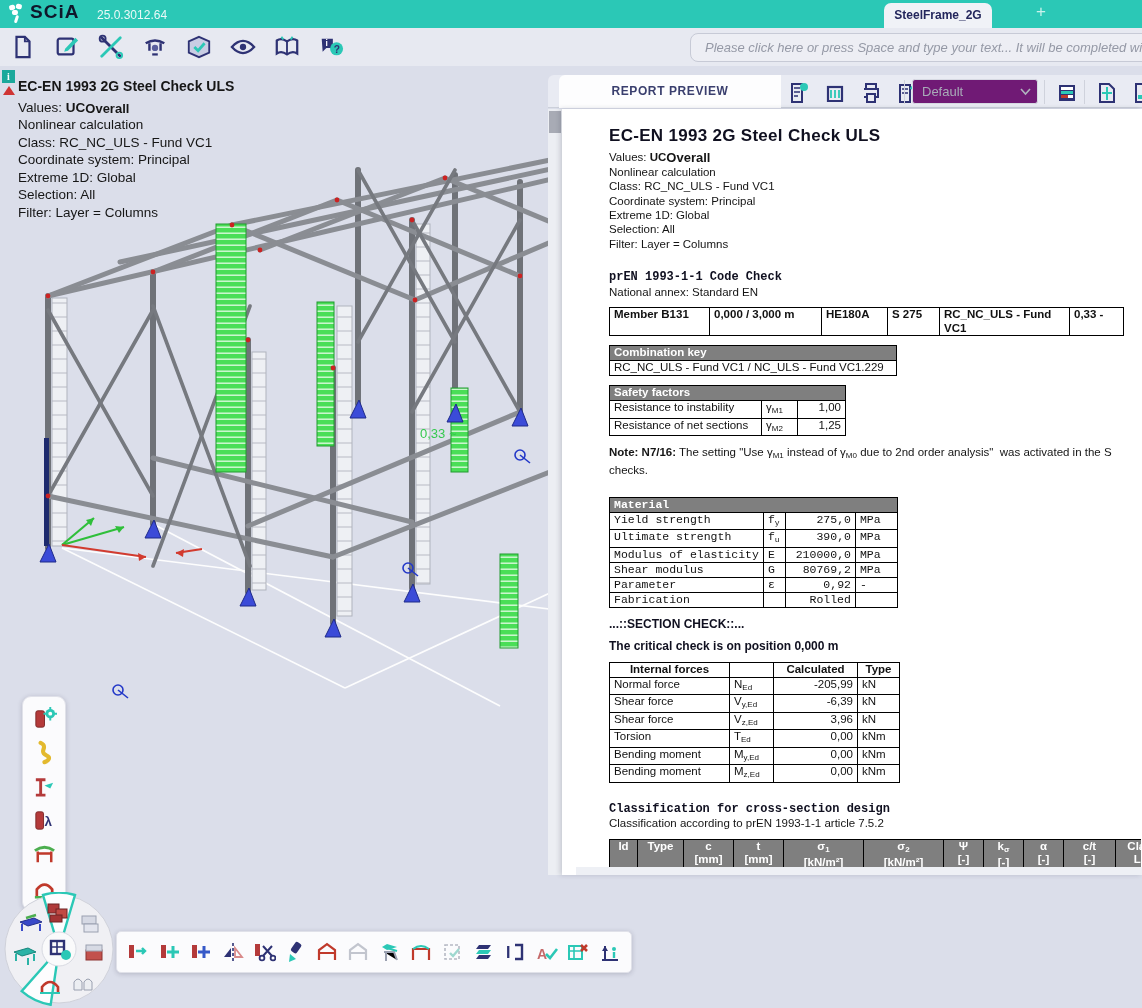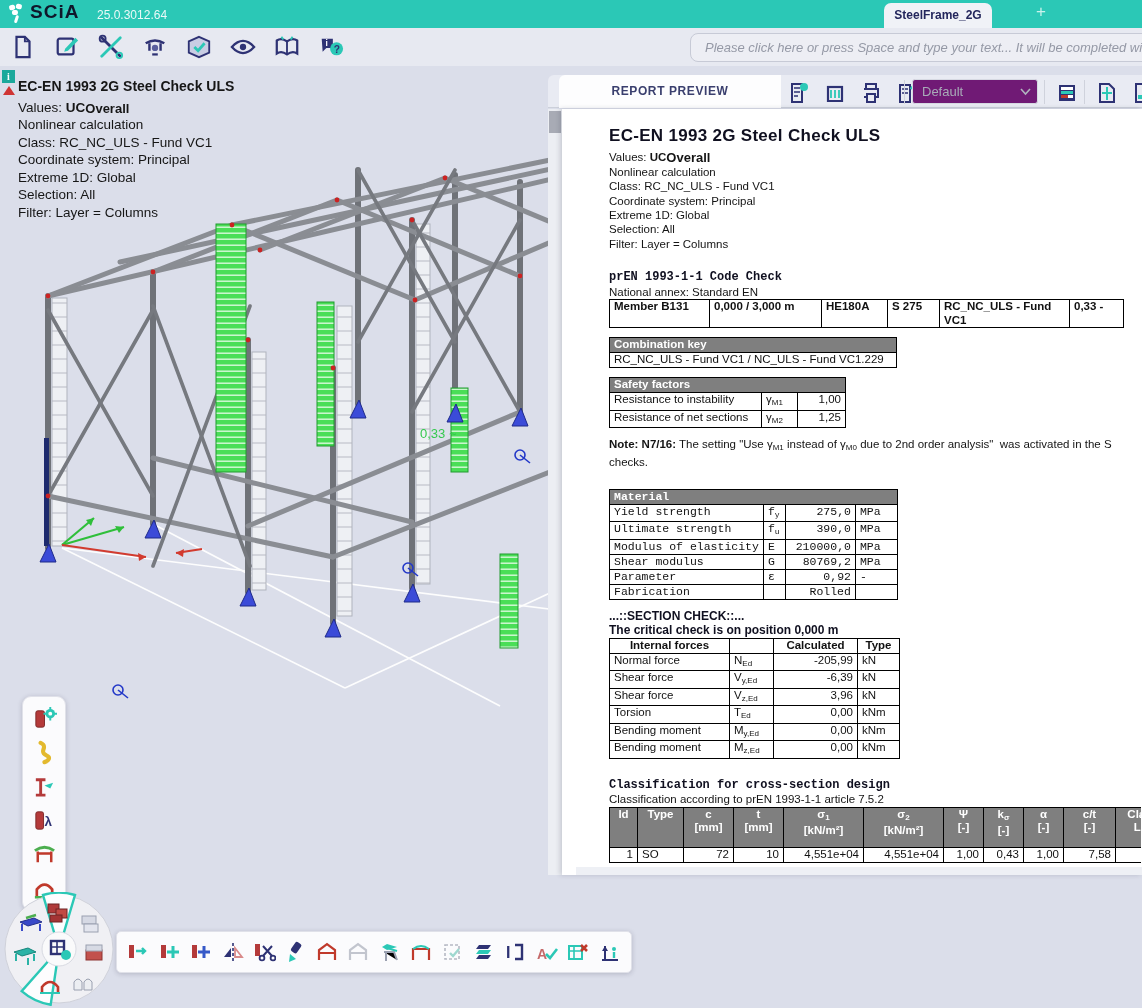--- a/index.html
+++ b/index.html
@@ -69,21 +69,21 @@
            border:1px solid #d6d9e2; border-radius:3px; color:#a8abb8; font-size:13px;
            line-height:23px; padding-left:9px; }
   .rp-dd svg { position:absolute; right:6px; top:8px; }
   .rp-body { position:absolute; left:0; top:34px; width:594px; height:766px; }
   .rp-scroll { position:absolute; left:0; top:0; width:14px; height:766px; background:#eceef3; }
   .rp-thumb { position:absolute; left:1px; top:2px; width:12px; height:22px; background:#a8abb5; }
   .page { position:absolute; left:14px; top:0; width:580px; height:766px; background:#fff;
           overflow:hidden; box-shadow:-2px 0 5px rgba(30,32,60,.18); }
   .doc { padding:20px 0 0 47px; color:#141414; font-size:11.5px; line-height:14.4px; width:579px; }
   .doc-title { font-size:17px; font-weight:bold; letter-spacing:.3px; color:#101020; margin-bottom:7px; }
-  .h2 { font-weight:bold; font-size:12px; color:#101020; } .mt8{margin-top:0;} .mt9{margin-top:9px;} .mt10{margin-top:19px;font-family:Liberation Mono, monospace;}
+  .h2 { font-weight:bold; font-size:12px; color:#101020; } .mt8{margin-top:8px;} .mt9{margin-top:9px;} .mt10{margin-top:19px;font-family:Liberation Mono, monospace;}
 
   table.tbl { border-collapse:collapse; font-size:11.5px; line-height:13.5px; color:#111;
               table-layout:fixed; }
   .tbl td, .tbl th { border:1px solid #000; padding:0 4px; white-space:nowrap;
                      overflow:hidden; vertical-align:top; height:15px; }
   .tbl th.gray, .tbl td.gray { background:#7f7f7f; color:#fff; font-weight:bold; text-align:left; }
   sub { font-size:8px; vertical-align:-2px; }
   .member-tbl td { font-weight:bold; white-space:normal; }
   .class-wrap { height:80px; overflow:hidden; }
   .class-tbl th { background:#7f7f7f; color:#fff; font-weight:bold; text-align:center;

